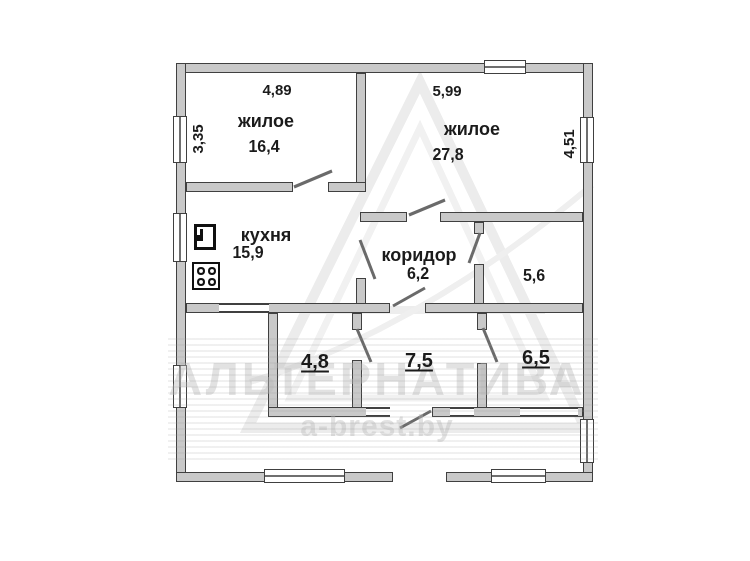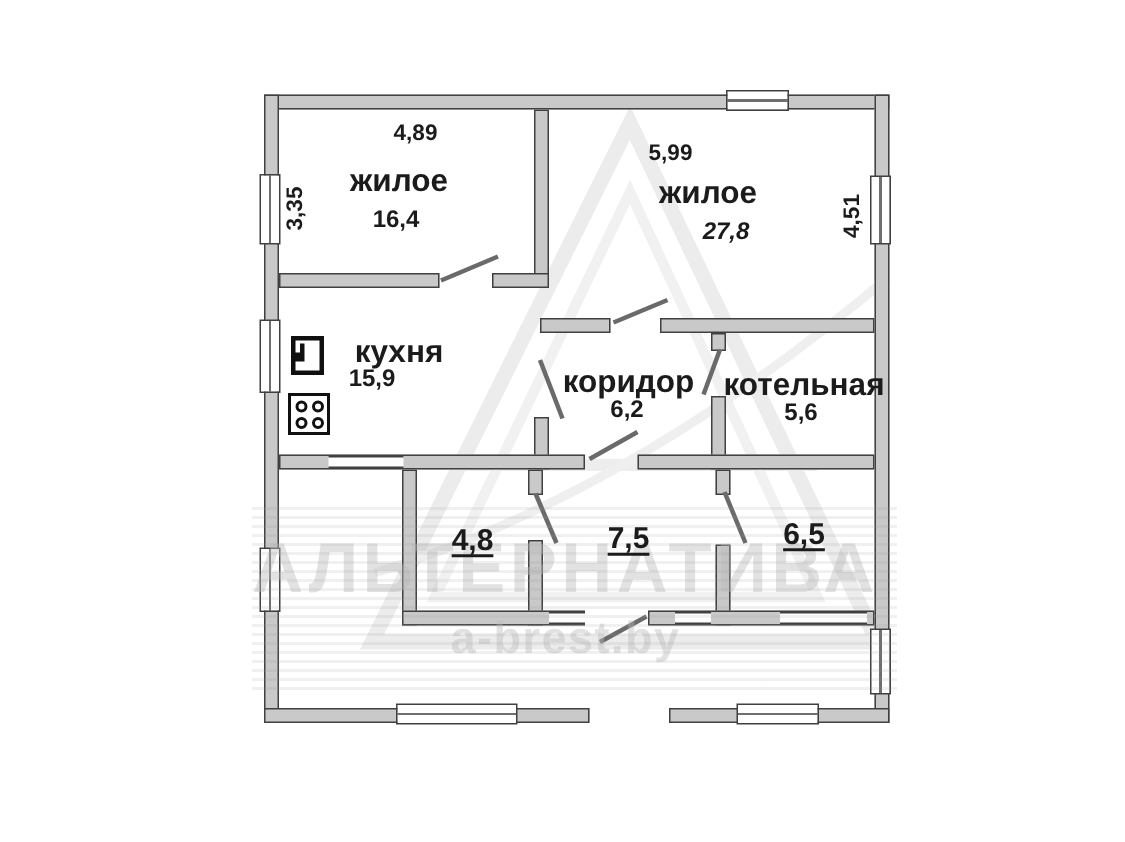--- a/index.html
+++ b/index.html
@@ -10,21 +10,21 @@
   
   .wall{position:absolute;background:#c9c9c9;border:1px solid #404040;box-sizing:border-box;z-index:2;}
   
   .win{position:absolute;border:1px solid #404040;box-sizing:border-box;z-index:3;}
   .win-v{background:linear-gradient(to right,#ffffff 0 42%,#6f6f6f 42% 58%,#ffffff 58% 100%);}
   .win-h{background:linear-gradient(to bottom,#ffffff 0 42%,#6f6f6f 42% 58%,#ffffff 58% 100%);}
   .win-i{background:#ffffff;border:1px solid #404040;border-left:none;border-right:none;}
   
   .lbl{position:absolute;transform:translate(-50%,-50%);color:#1b1b1b;font-weight:bold;
        white-space:nowrap;z-index:5;}
-  .room-name{font-size:21px;}
+  .room-name{font-size:18px;}
   .room-area{font-size:16px;}
   .room-area-u{font-size:20px;text-decoration:underline;text-decoration-thickness:2px;text-underline-offset:3px;}
   .dim{font-size:15px;}
   .dim-rot{transform:translate(-50%,-50%) rotate(-90deg);}
   
   .fridge{position:absolute;left:194px;top:224px;width:22px;height:26px;border:3px solid #101010;
           background:#ffffff;box-sizing:border-box;z-index:4;}
   .fridge::before{content:"";position:absolute;left:-3px;top:8px;width:6px;height:6px;background:#101010;}
   .fridge::after{content:"";position:absolute;left:3px;top:2px;width:3px;height:12px;background:#101010;}
   .stove{position:absolute;left:192px;top:262px;width:28px;height:28px;border:2px solid #101010;
@@ -100,32 +100,31 @@
     <line x1="357" y1="329" x2="371" y2="362" stroke="#6a6a6a" stroke-width="3"></line>
     <line x1="483" y1="328" x2="497" y2="362" stroke="#6a6a6a" stroke-width="3"></line>
     <line x1="431" y1="411" x2="400" y2="428" stroke="#6a6a6a" stroke-width="3"></line>
   </svg>
 
   <div class="lbl dim" style="left:277px;top:89px;">4,89</div>
   <div class="lbl dim dim-rot" style="left:197px;top:139px;">3,35</div>
   <div class="lbl room-name" style="left:266px;top:121px;">жилое</div>
   <div class="lbl room-area" style="left:264px;top:147px;">16,4</div>
 
-  <div class="lbl dim" style="left:447px;top:90px;margin-top:12px;">5,99</div>
+  <div class="lbl dim" style="left:447px;top:90px;">5,99</div>
   <div class="lbl dim dim-rot" style="left:568px;top:144px;">4,51</div>
   <div class="lbl room-name" style="left:472px;top:129px;">жилое</div>
-  <div class="lbl room-area" style="left:484px;top:155px;font-style:italic;">27,8</div>
+  <div class="lbl room-area" style="left:448px;top:155px;">27,8</div>
 
   <div class="lbl room-name" style="left:266px;top:235px;">кухня</div>
   <div class="lbl room-area" style="left:248px;top:253px;">15,9</div>
 
   <div class="lbl room-name" style="left:419px;top:255px;text-align:right;">коридор</div>
   <div class="lbl room-area" style="left:418px;top:274px;">6,2</div>
 
-  <div class="lbl room-name" style="left:536px;top:257px;">котельная</div>
   <div class="lbl room-area" style="left:534px;top:276px;">5,6</div>
 
   <div class="lbl room-area-u" style="left:315px;top:361px;">4,8</div>
   <div class="lbl room-area-u" style="left:419px;top:360px;">7,5</div>
   <div class="lbl room-area-u" style="left:536px;top:357px;">6,5</div>
 
   <div class="fridge"></div>
   <div class="stove">
     <div class="burner"></div>
     <div class="burner"></div>

